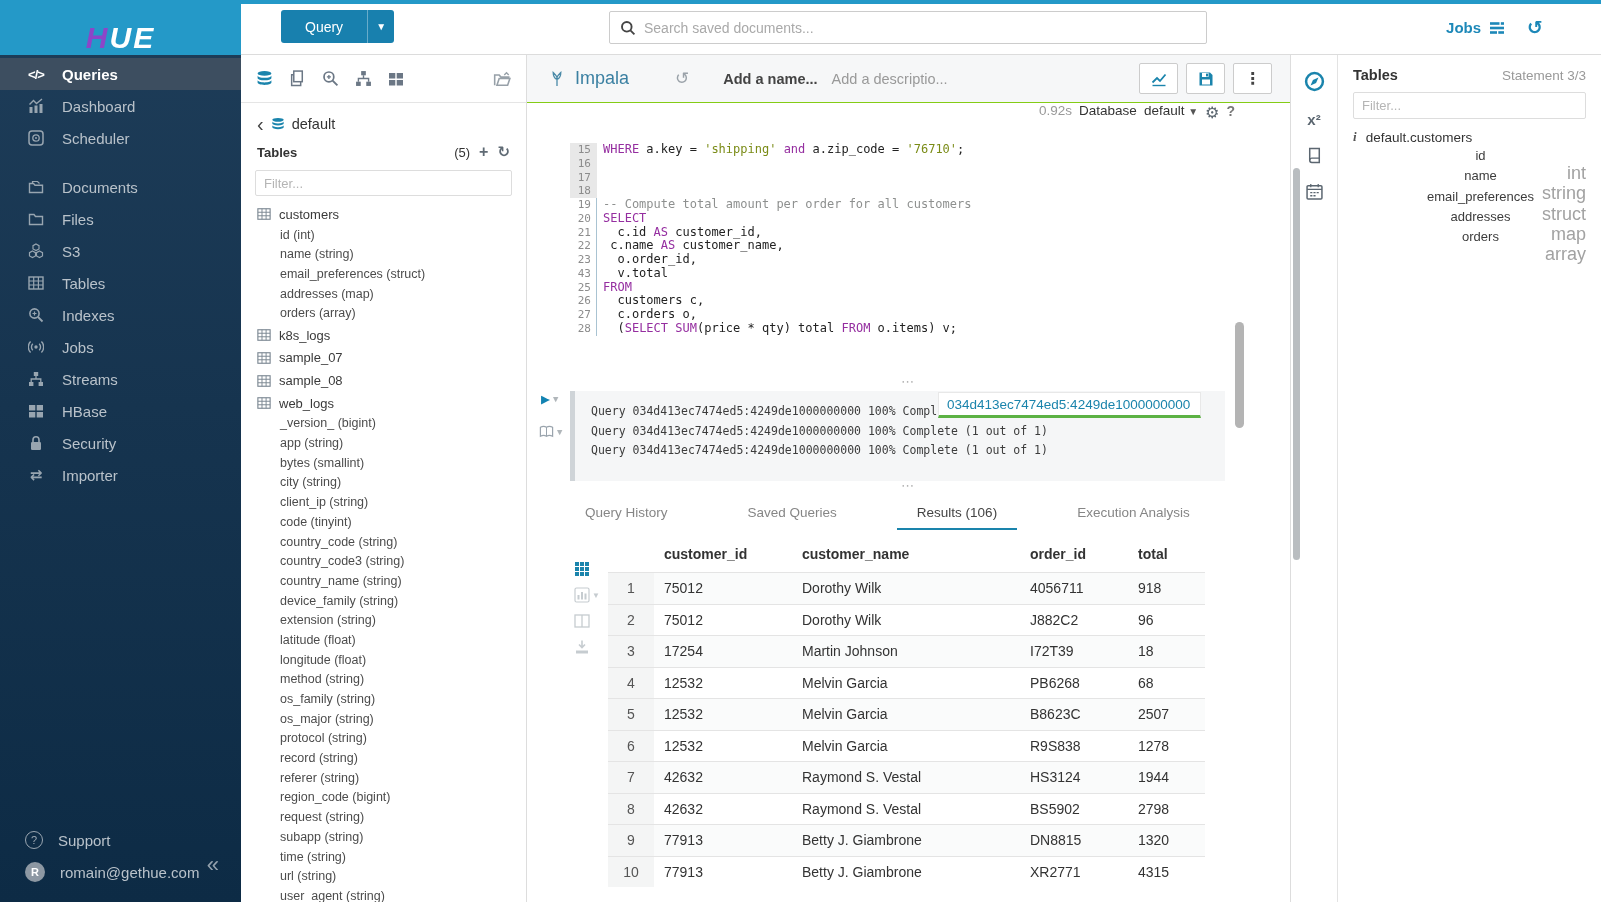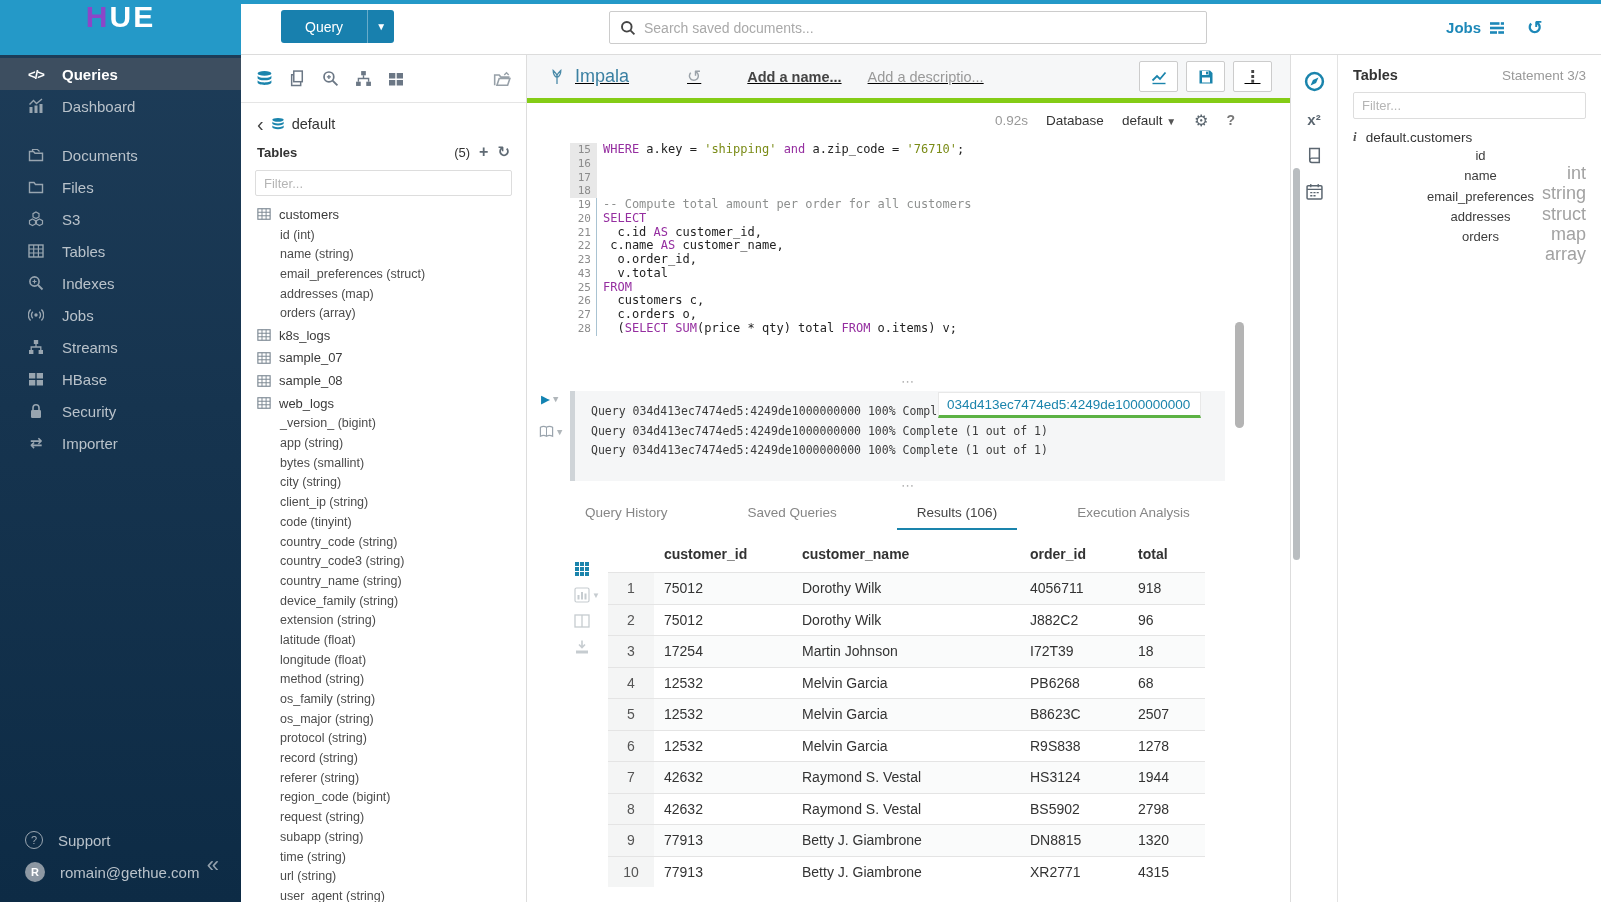--- a/index.html
+++ b/index.html
@@ -2,21 +2,21 @@
 <html><head>
 <meta charset="utf-8">
 <style>
   * { margin:0; padding:0; box-sizing:border-box; }
   html,body { width:1601px; height:902px; overflow:hidden; font-family:"Liberation Sans","DejaVu Sans",sans-serif; background:#fff; }
   .topstrip { position:absolute; top:0; left:0; width:1601px; height:4px; background:#2499c8; z-index:60; }
   .app { display:flex; width:1601px; height:902px; }
 
   
   .sidebar { width:241px; flex:0 0 241px; background:linear-gradient(180deg,#1e3d59 0%,#16344f 45%,#0d2b45 100%); position:relative; color:#b9c2ca; }
-  .logo { height:55px; background:#2499c8; display:flex; align-items:flex-start; justify-content:center; }
+  .logo { height:55px; background:#2499c8; display:flex; align-items:flex-end; justify-content:center;font-style:italic; }
   .logo-text { color:#fff; font-size:30px; font-weight:bold; letter-spacing:2px; position:relative; }
   .logo-text .accent { color:#8c46c8; font-weight:bold; }
   .nav { padding-top:3px; }
   .nav-item { height:32px; display:flex; align-items:center; padding-left:25px; gap:15px; font-size:15px; color:#b9c2ca; cursor:pointer; }
   .nav-item .icn { width:22px; text-align:center; color:#98a5b0; display:inline-flex; justify-content:center; }
   .nav-item.active { background:#3d4e60; color:#fff; font-weight:bold; }
   .nav-item.active .icn { color:#fff; }
   .nav-item.group-break { margin-top:17px; }
   .sidebar-footer { position:absolute; left:0; bottom:0; width:100%; padding:0 0 14px 0; }
   .foot-row { height:32px; display:flex; align-items:center; padding-left:25px; gap:15px; font-size:15px; color:#b9c2ca; }
@@ -58,30 +58,30 @@
   .filter-wrap { padding:4px 14px 2px; }
   .filter-wrap input { width:100%; height:26px; border:1px solid #ddd; border-radius:2px; padding:0 8px; font-size:13px; color:#333; outline:none; font-family:inherit; }
   .filter-wrap input::placeholder { color:#b5b5b5; }
   .tree { flex:1; overflow:hidden; margin-top:5px; }
   .tree-table { display:flex; align-items:center; gap:8px; height:22.6px; padding-left:16px; font-size:13px; color:#3a3a3a; cursor:pointer; }
   .tree-table .icn { color:#7c8893; display:inline-flex; }
   .tree-col { height:19.7px; line-height:19.7px; padding-left:39px; font-size:12.5px; color:#4c4c4c; cursor:pointer; white-space:nowrap; }
 
   
   .editor-col { flex:1; position:relative; background:#fff; min-width:0; display:flex; flex-direction:column; }
-  .ed-header { height:48px; flex:0 0 48px; background:#f6f7f8; border-bottom:5px solid #84cc16; display:flex; align-items:center; padding:0 18px 0 22px; gap:16px;text-decoration:underline; }
+  .ed-header { height:48px; flex:0 0 48px; background:#f6f7f8; border-bottom:1px solid #84cc16; display:flex; align-items:center; padding:0 18px 0 22px; gap:4px; }
   .impala { display:flex; align-items:center; gap:10px; color:#3b80a2; font-size:18px; cursor:pointer; }
   .impala .icn { color:#4a8aa8; display:inline-flex; }
   .ed-hist { margin-left:42px; color:#9aa2a9; font-size:17px; cursor:pointer; }
   .ed-name { margin-left:30px; font-size:14.5px; font-weight:bold; color:#444; cursor:text; }
   .ed-desc { margin-left:10px; font-size:14.5px; color:#999; cursor:text; }
   .ed-buttons { margin-left:auto; display:flex; gap:8px; }
   .ed-btn { width:39px; height:31px; background:#fff; border:1px solid #ccc; border-radius:2px; display:flex; align-items:center; justify-content:center; cursor:pointer; color:#1a84ac; }
   .ed-btn.dark { color:#444; font-size:16px; font-weight:bold; }
-  .status-row { height:34px; flex:0 0 34px; display:flex; align-items:center; justify-content:flex-end; padding-right:55px; gap:18px; font-size:13.5px; }
+  .status-row { height:34px; flex:0 0 34px; display:flex; justify-content:flex-end; padding-right:55px; gap:7px; font-size:13.5px; }
   .exec-time { color:#999; }
   .db-label { color:#333; }
   .db-select { color:#333; cursor:pointer; }
   .db-select .caret { color:#555; font-size:10px; }
   .gear { color:#5c6770; font-size:16px; cursor:pointer; }
   .help-q { color:#777; font-weight:bold; font-size:14px; cursor:pointer; }
 
   .code-section { height:240px; flex:0 0 240px; position:relative; padding:6px 0 0 43px; font-family:"DejaVu Sans Mono","Liberation Mono",monospace; }
   .code-line { display:flex; height:13.75px; line-height:13.75px; font-size:12px; white-space:pre; }
   .code-line .gutter { width:27px; flex:0 0 27px; text-align:right; padding-right:5px; font-size:11px; color:#8c8c8c; background:#e8e8e8; border-right:1px solid transparent; }
@@ -165,20 +165,30 @@
         <div class="nav-item">
           <span class="icn">
             <svg width="16" height="16" viewBox="0 0 16 16" fill="none">
               <path d="M1.5 6.5l4-4 3 3 5.5-4.5" stroke="currentColor" stroke-width="1.4"></path>
               <rect x="1.5" y="9" width="3" height="6" fill="currentColor"></rect>
               <rect x="6.5" y="7.5" width="3" height="7.5" fill="currentColor"></rect>
               <rect x="11.5" y="6" width="3" height="9" fill="currentColor"></rect>
             </svg>
           </span>
           <span>Dashboard</span>
+        </div>
+        <div class="nav-item">
+          <span class="icn">
+            <svg width="16" height="16" viewBox="0 0 16 16" fill="none">
+              <rect x="1" y="1" width="14" height="14" rx="3" stroke="currentColor" stroke-width="1.5"></rect>
+              <circle cx="8" cy="8" r="3.2" stroke="currentColor" stroke-width="1.3"></circle>
+              <circle cx="8" cy="8" r="1" fill="currentColor"></circle>
+            </svg>
+          </span>
+          <span>Scheduler</span>
         </div>
         <div class="nav-item group-break">
           <span class="icn">
             <svg width="16" height="16" viewBox="0 0 16 16" fill="none">
               <path d="M1.5 13.5V4.5h4l1.5 1.8h7.5v7.2z" stroke="currentColor" stroke-width="1.4"></path>
               <path d="M4.5 4.5V2.5h5l2 2" stroke="currentColor" stroke-width="1.2"></path>
             </svg>
           </span>
           <span>Documents</span>
         </div>

